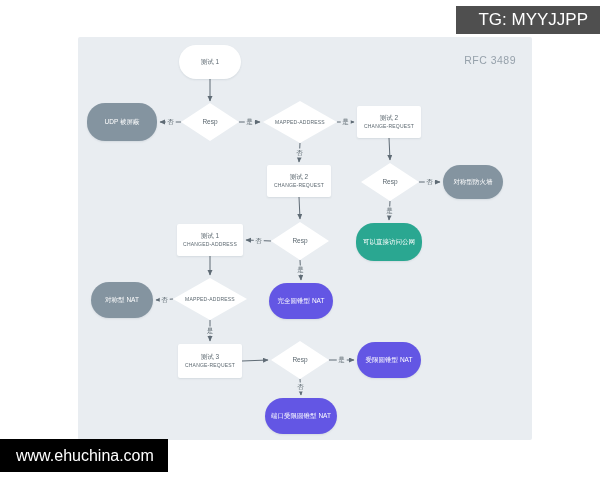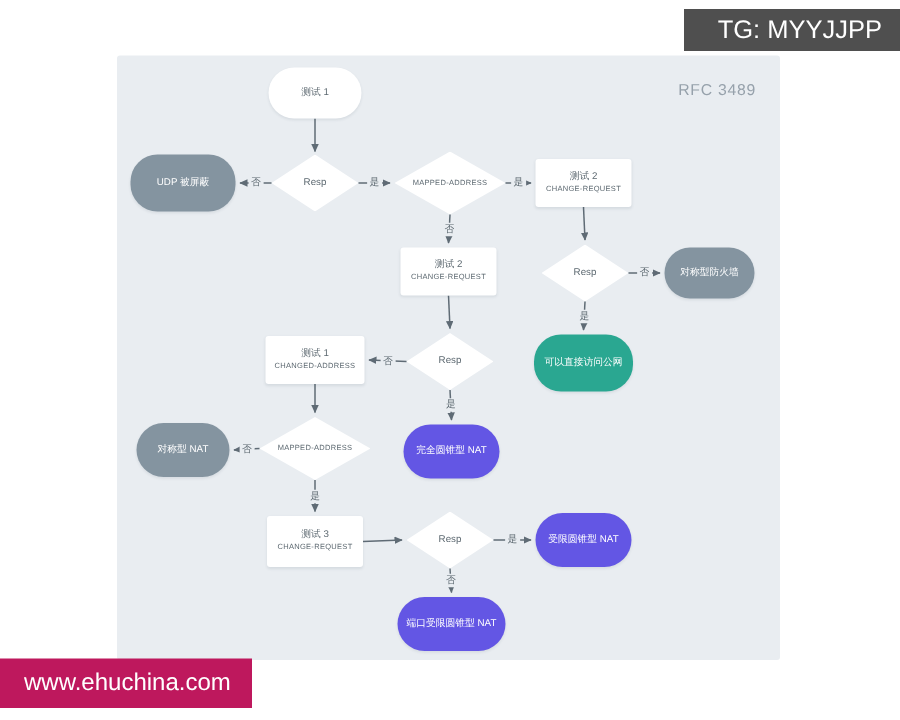--- a/index.html
+++ b/index.html
@@ -1,25 +1,25 @@
 <!DOCTYPE html>
 <html><head>
 <meta charset="utf-8">
 <style>
   html,body{margin:0;padding:0;}
   body{width:600px;height:480px;position:relative;background:#ffffff;overflow:hidden;
        font-family:"Liberation Sans","DejaVu Sans",sans-serif;}
   #panel{position:absolute;left:78px;top:37px;width:442px;height:403px;
-         background:#e9edf1;border-radius:2px;}
+         background:#e9edf1;border-radius:2px;padding-left:12px;}
   #rfc-label{position:absolute;top:17px;right:16px;font-size:10.5px;color:#96a1ab;
              letter-spacing:0.5px;}
   #tg-badge{position:absolute;top:6px;right:0;height:28px;line-height:28px;
             background:#4f4f4f;color:#ffffff;font-size:17px;padding:0 12px 0 22px;}
   #site-watermark{position:absolute;top:439px;left:0;height:33px;line-height:33px;
-            background:#be185d;color:#ffffff;font-size:16px;padding:0 14px 0 16px;}
+            background:#000000;color:#ffffff;font-size:16px;padding:0 14px 0 16px;}
   #edges-svg{position:absolute;left:0;top:0;width:600px;height:480px;pointer-events:none;}
   #nodes-layer{position:absolute;left:0;top:0;width:600px;height:480px;}
   .node{position:absolute;display:flex;flex-direction:column;align-items:center;
         justify-content:center;text-align:center;box-sizing:border-box;line-height:1.35;}
   .shape-rect{background:#ffffff;border-radius:2px;box-shadow:0 1px 2px rgba(40,60,80,.10);}
   .shape-pill{background:#ffffff;border-radius:18px;box-shadow:0 1px 2px rgba(40,60,80,.10);}
   .shape-diamond{background:#ffffff;clip-path:polygon(50% 0,100% 50%,50% 100%,0 50%);}
   .node .lbl{font-size:6.5px;color:#5c6870;white-space:nowrap;}
   .node .sub{font-size:5px;color:#5c6870;white-space:nowrap;letter-spacing:0.2px;}
   .node.fill-gray .lbl,.node.fill-teal .lbl,.node.fill-purple .lbl{color:#ffffff;}

